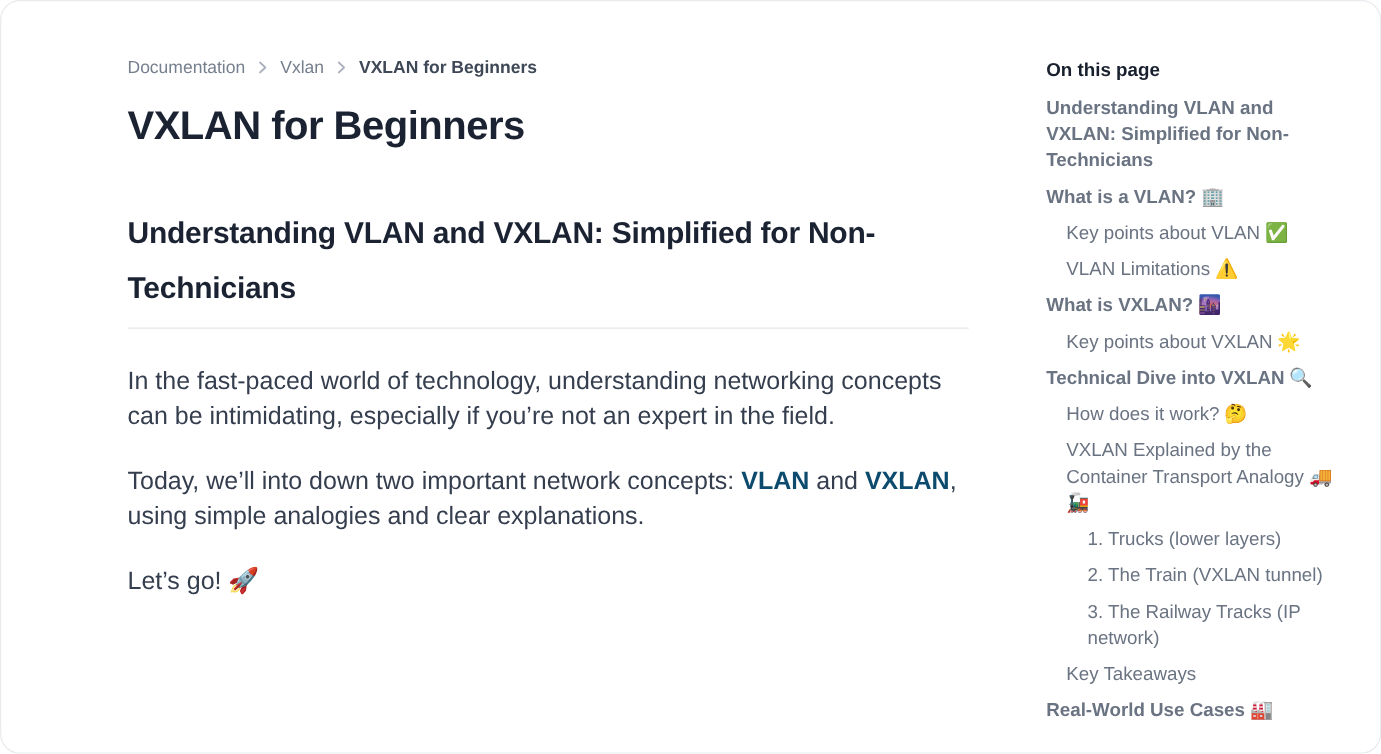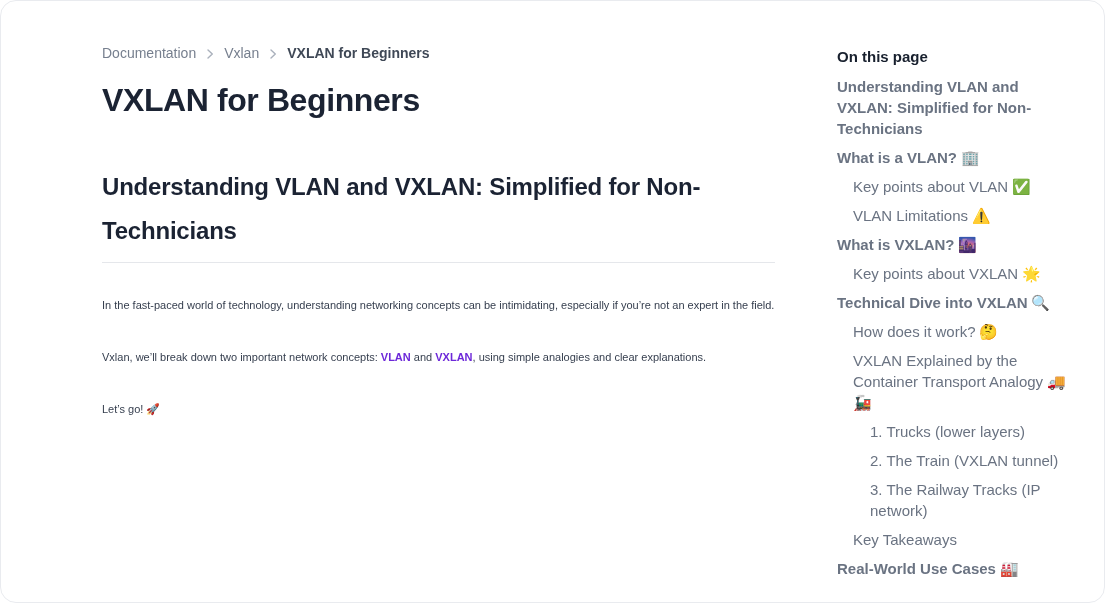--- a/index.html
+++ b/index.html
@@ -54,25 +54,25 @@
     margin:46px 0 0;
     padding-bottom:9px;
     border-bottom:1px solid var(--c-border);
     font-size:24px;line-height:44px;
     font-weight:700;letter-spacing:-0.2px;
     color:var(--c-heading);
   }
   h2.section-heading .heading-text{display:block;max-width:628px;}
   .main p{
     margin:24px 0 0;
-    font-size:11px;line-height:28px;
+    font-size:20px;line-height:28px;
     color:var(--c-body);
   }
   .main p.first{margin-top:28px;}
-  .main p b{font-weight:700;color:#6d28d9;}
+  .main p b{font-weight:700;color:#0c4a6e;}
   
   .aside{
     width:230px;
     margin-left:62px;
     padding-top:45px;
     flex:0 0 auto;
   }
   .toc-title{
     font-size:15px;font-weight:700;
     color:var(--c-toc-title);
@@ -119,21 +119,21 @@
     </nav>
 
     <h1 class="page-title">VXLAN for Beginners</h1>
 
     <h2 class="section-heading">
       <span class="heading-text">Understanding VLAN and VXLAN: Simplified for Non-Technicians</span>
     </h2>
 
     <p class="first">In the fast-paced world of technology, understanding networking concepts can be intimidating, especially if you’re not an expert in the field.</p>
 
-    <p><span>Vxlan, we’ll break down two important network concepts: </span><b>VLAN</b><span> and </span><b>VXLAN</b><span>, using simple analogies and clear explanations.</span></p>
+    <p><span>Today, we’ll into down two important network concepts: </span><b>VLAN</b><span> and </span><b>VXLAN</b><span>, using simple analogies and clear explanations.</span></p>
 
 
     <p>Let’s go! 🚀</p>
 
   </div>
 
   <aside class="aside">
     <div class="toc-title">On this page</div>
     <nav class="toc-list">
         <a class="toc-item lvl-1">Understanding VLAN and VXLAN: Simplified for Non-Technicians</a>

